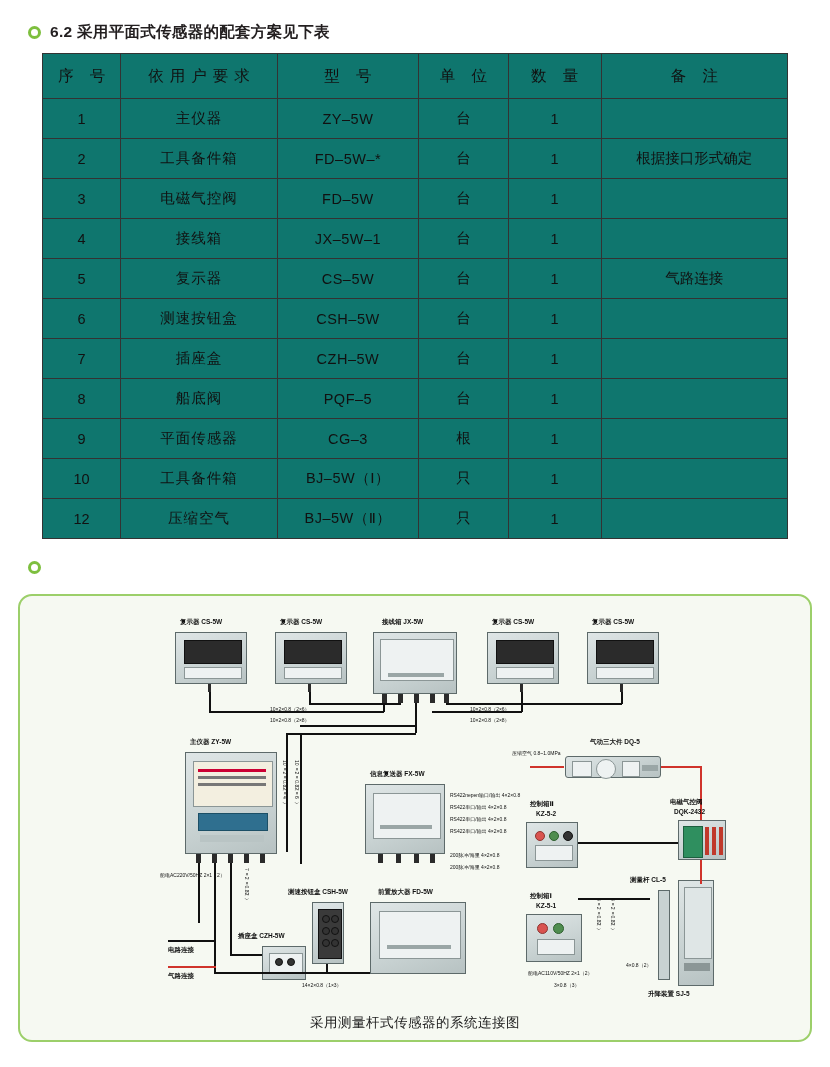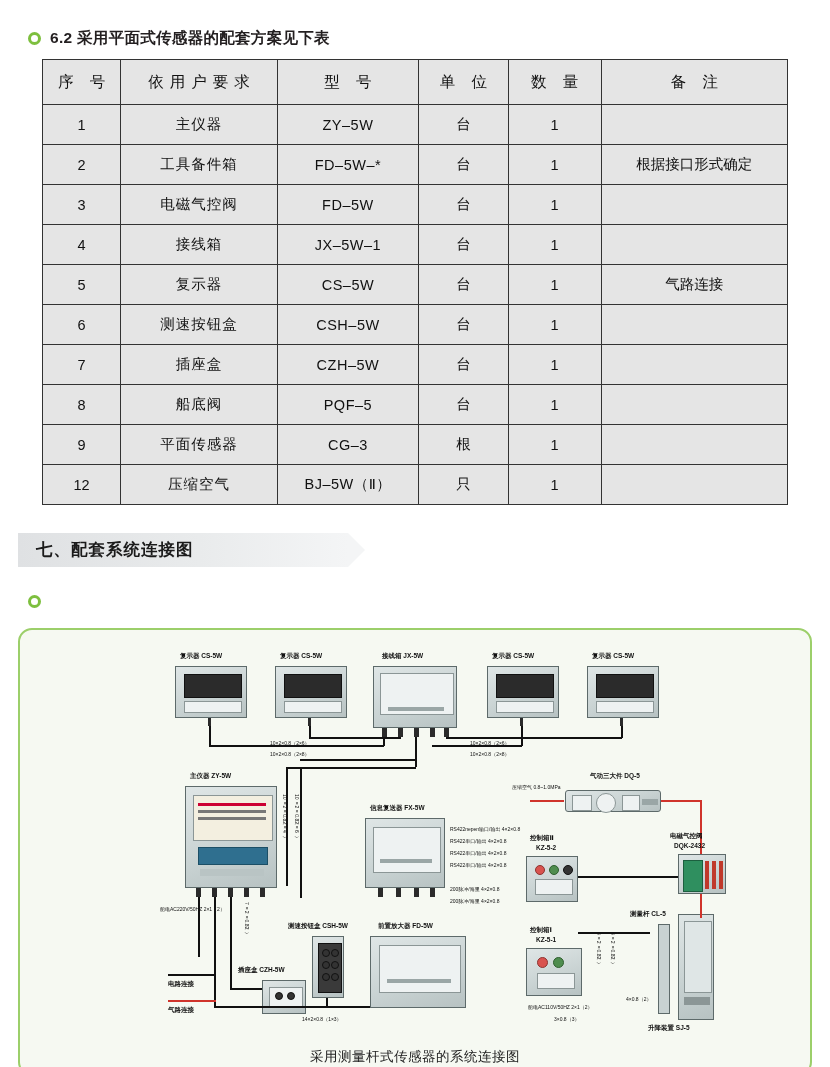--- a/index.html
+++ b/index.html
@@ -8,38 +8,37 @@
     background:#ffffff;
     font-family:"Liberation Sans","DejaVu Sans",sans-serif;
     color:#1a1a1a;
     -webkit-font-smoothing:antialiased;
   }
   .page{width:830px;position:relative;}
 
   
   .bullet-head{
     display:flex;align-items:center;gap:9px;
-    padding:4px 0 8px 28px;
-    margin-top:24px;
+    padding:22px 0 8px 28px;
   }
   .bullet{
     width:13px;height:13px;border-radius:50%;
     border:3px solid #7dbf3e;background:#ffffff;
     box-sizing:border-box;flex:0 0 auto;
   }
   .bullet-head .txt{
     font-size:15.5px;font-weight:bold;color:#231f20;letter-spacing:.3px;
   }
 
   
   .table-wrap{margin:2px 42px 0 42px;}
   table.spec{
     width:100%;border-collapse:collapse;
     border:1.6px solid #111;
-    background:#e5e5e5;
+    background:#0f766e;
   }
   table.spec td,table.spec th{
     border:1px solid #333;
     text-align:center;
     vertical-align:middle;
     font-size:14.5px;
     height:37px;
     font-weight:normal;
     color:#111;
   }
@@ -231,36 +230,39 @@
         </tr>
         <tr>
           <td>9</td>
           <td class="name">平面传感器</td>
           <td class="model">CG–3</td>
           <td>根</td>
           <td>1</td>
           <td></td>
         </tr>
         <tr>
+          <td>10</td>
+          <td class="name">工具备件箱</td>
+          <td class="model">BJ–5W（Ⅰ）</td>
+          <td>只</td>
+          <td>1</td>
+          <td></td>
+        </tr>
+        <tr>
           <td>12</td>
           <td class="name">压缩空气</td>
           <td class="model">BJ–5W（Ⅱ）</td>
           <td>只</td>
           <td>1</td>
           <td></td>
         </tr>
       </tbody>
     </table>
   </div>
 
-  <div class="chapter">
-    <div class="bar">
-      <span class="t">七、配套系统连接图</span>
-    </div>
-  </div>
 
   <div class="bullet-head">
     <span class="bullet"></span>
   </div>
 
   <div class="figure-box">
     <div class="diagram">
 
       <div class="lbl" style="left:150px;top:8px;">复示器 CS-5W</div>
       <div class="dev" style="left:145px;top:22px;width:72px;height:52px;">

